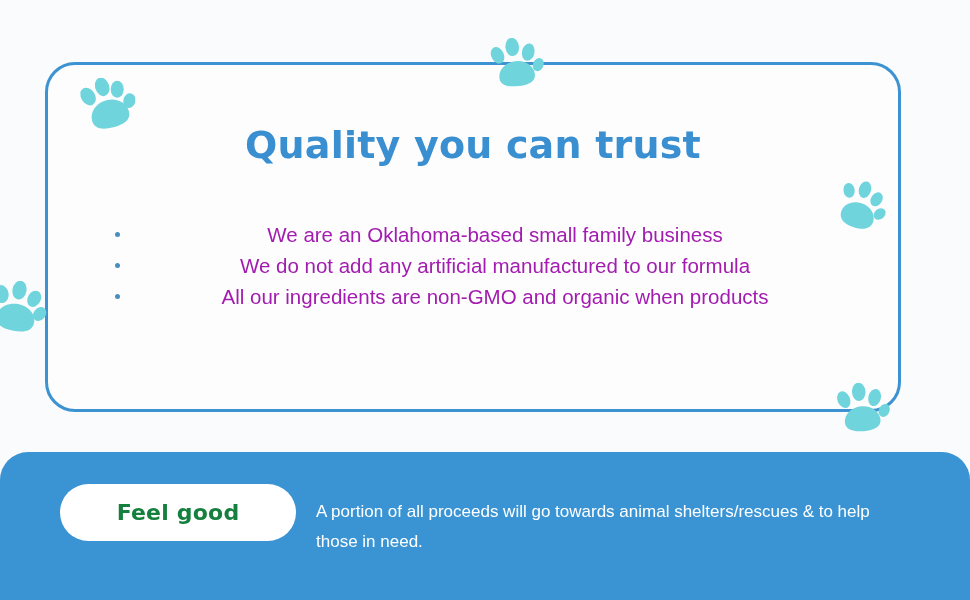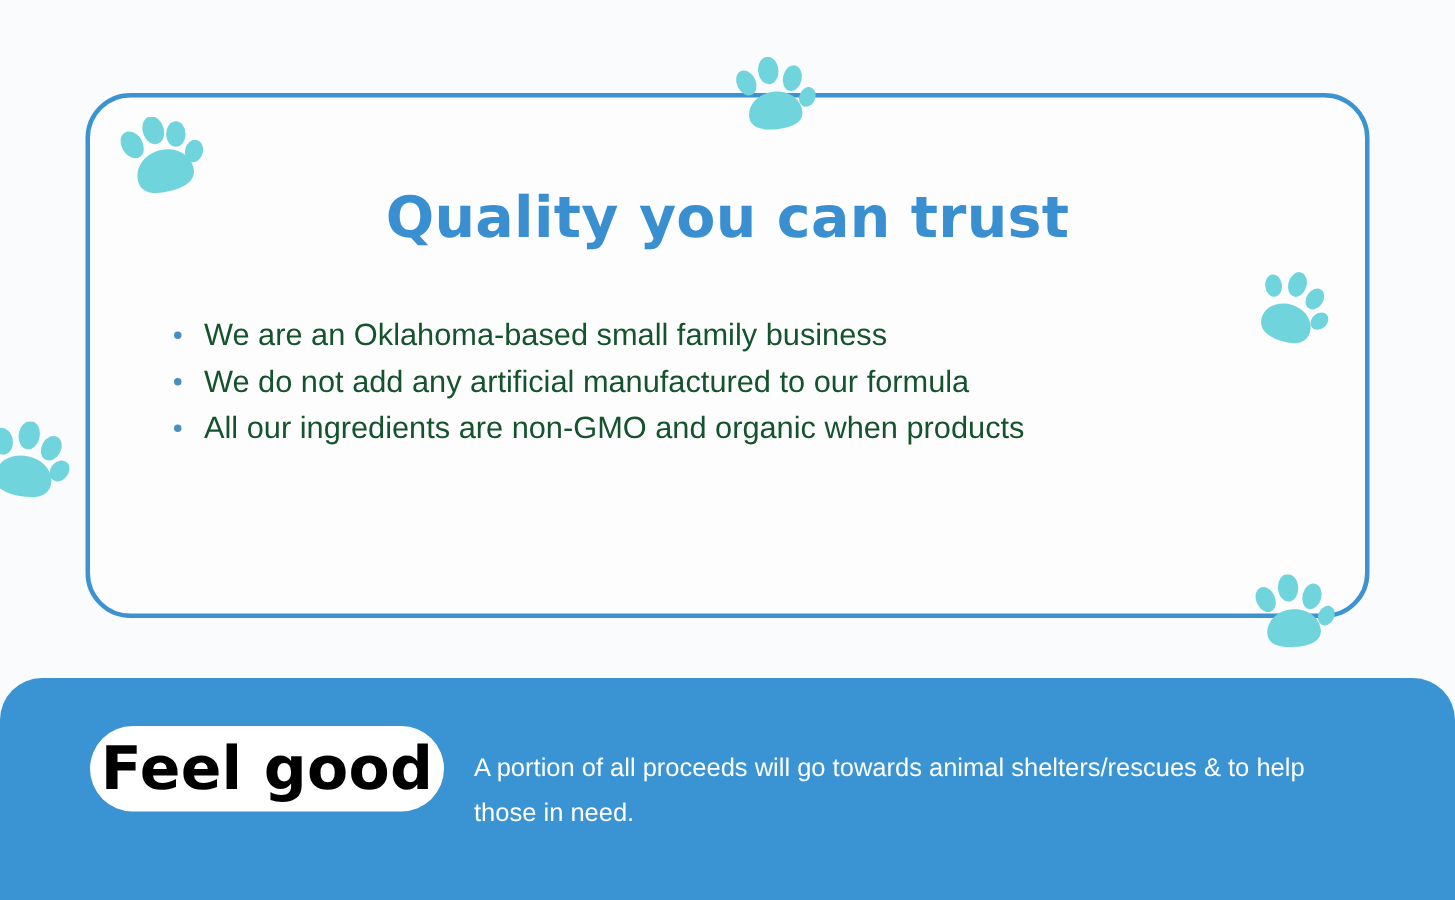--- a/index.html
+++ b/index.html
@@ -19,21 +19,21 @@
     position: relative;
     width: 970px;
     height: 600px;
     background: #f9fbfc;
     overflow: hidden;
   }
 
   
   .trust-card {
     position: absolute;
-    left: 57px;
+    left: 45px;
     top: 62px;
     width: 856px;
     height: 350px;
     box-sizing: border-box;
     border: 3px solid #3d93d1;
     border-radius: 30px;
     background: #fdfdfe;
     z-index: 2;
   }
 
@@ -50,25 +50,26 @@
     letter-spacing: 0.2px;
     line-height: 1;
   }
 
   .bullet-list {
     position: absolute;
     left: 52px;
     top: 141px;
     right: 30px;
     list-style: none;
-    margin: 2px;
+    margin: 13px;
     padding: 0;
-    color: #14532d;
+    color: #a21caf;
     font-size: 20.5px;
     line-height: 31px;
+    text-align: center;
   }
   .bullet-list li {
     position: relative;
     padding-left: 22px;
     margin: 0 0 0 0;
   }
   .bullet-list li::before {
     content: "";
     position: absolute;
     left: 2px;
@@ -98,23 +99,23 @@
     top: 32px;
     width: 236px;
     height: 57px;
     background: #ffffff;
     border-radius: 30px;
     display: flex;
     align-items: center;
     justify-content: center;
   }
   .feel-pill-label {
-    color: #000000;
+    color: #15803d;
     font-family: "DejaVu Sans", sans-serif;
-    font-size: 40px;
+    font-size: 22px;
     font-weight: bold;
     letter-spacing: 0.2px;
     line-height: 1;
   }
 
   .banner-text {
     position: absolute;
     left: 316px;
     top: 28px;
     width: 600px;

